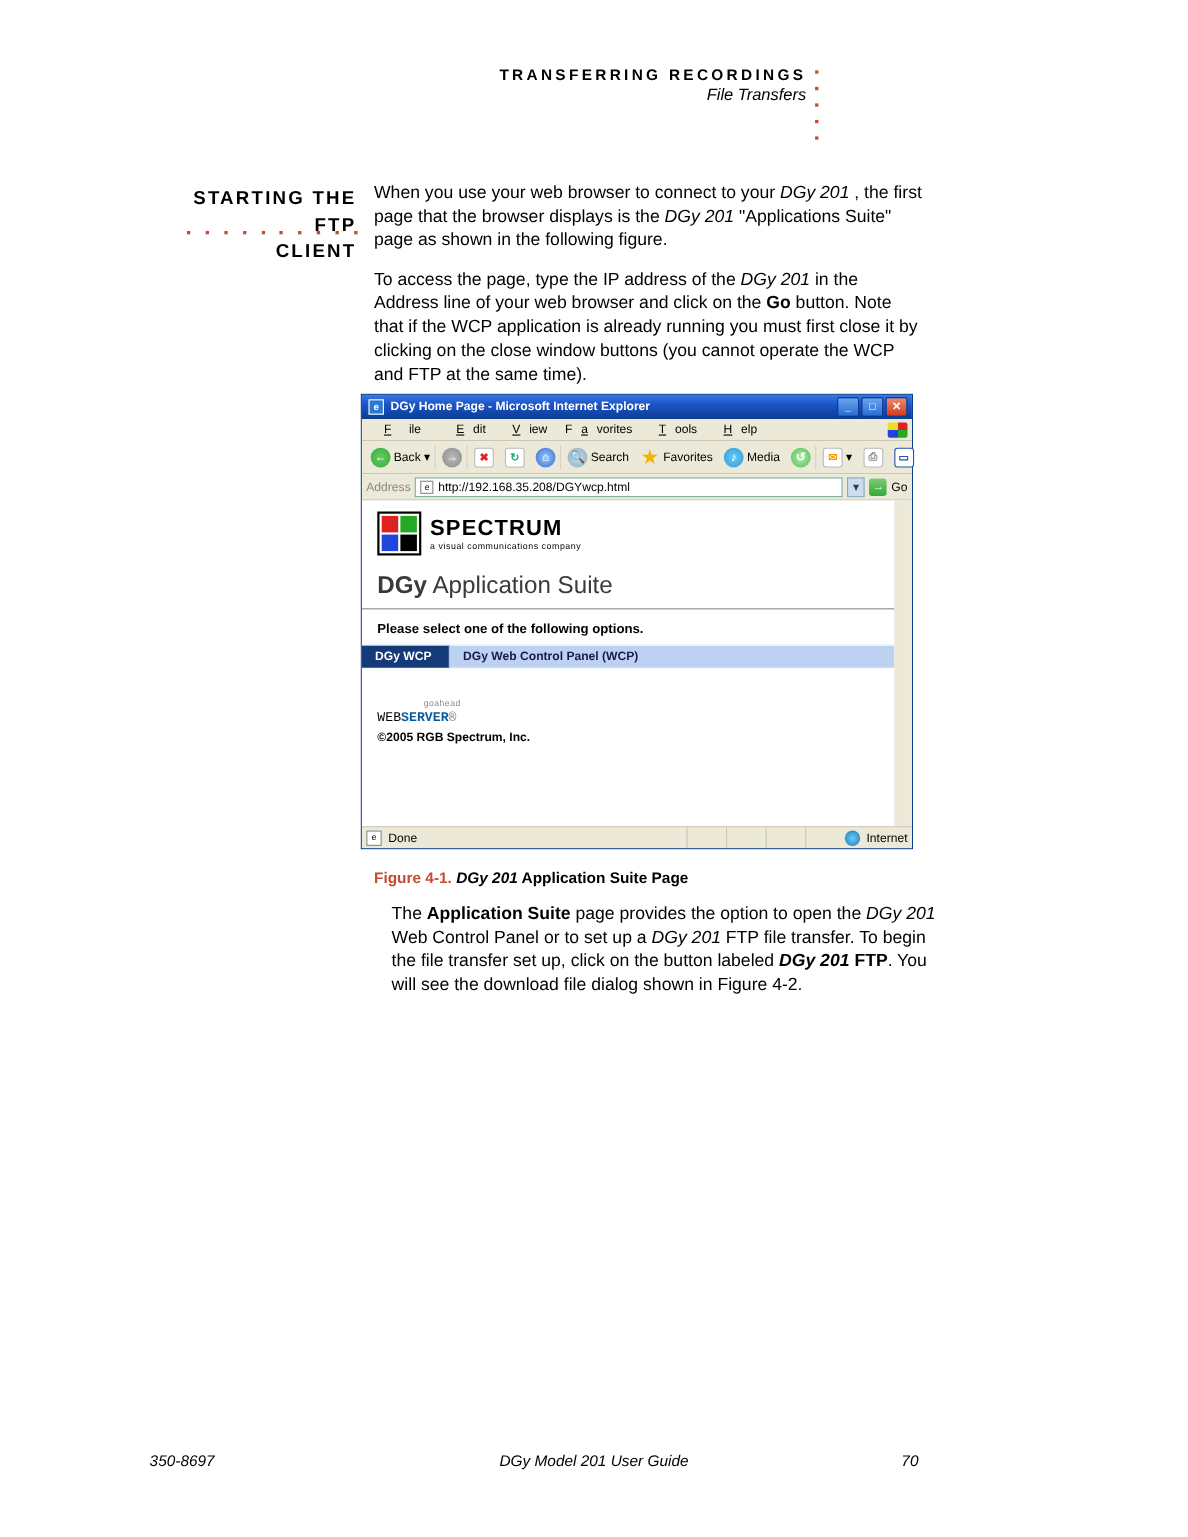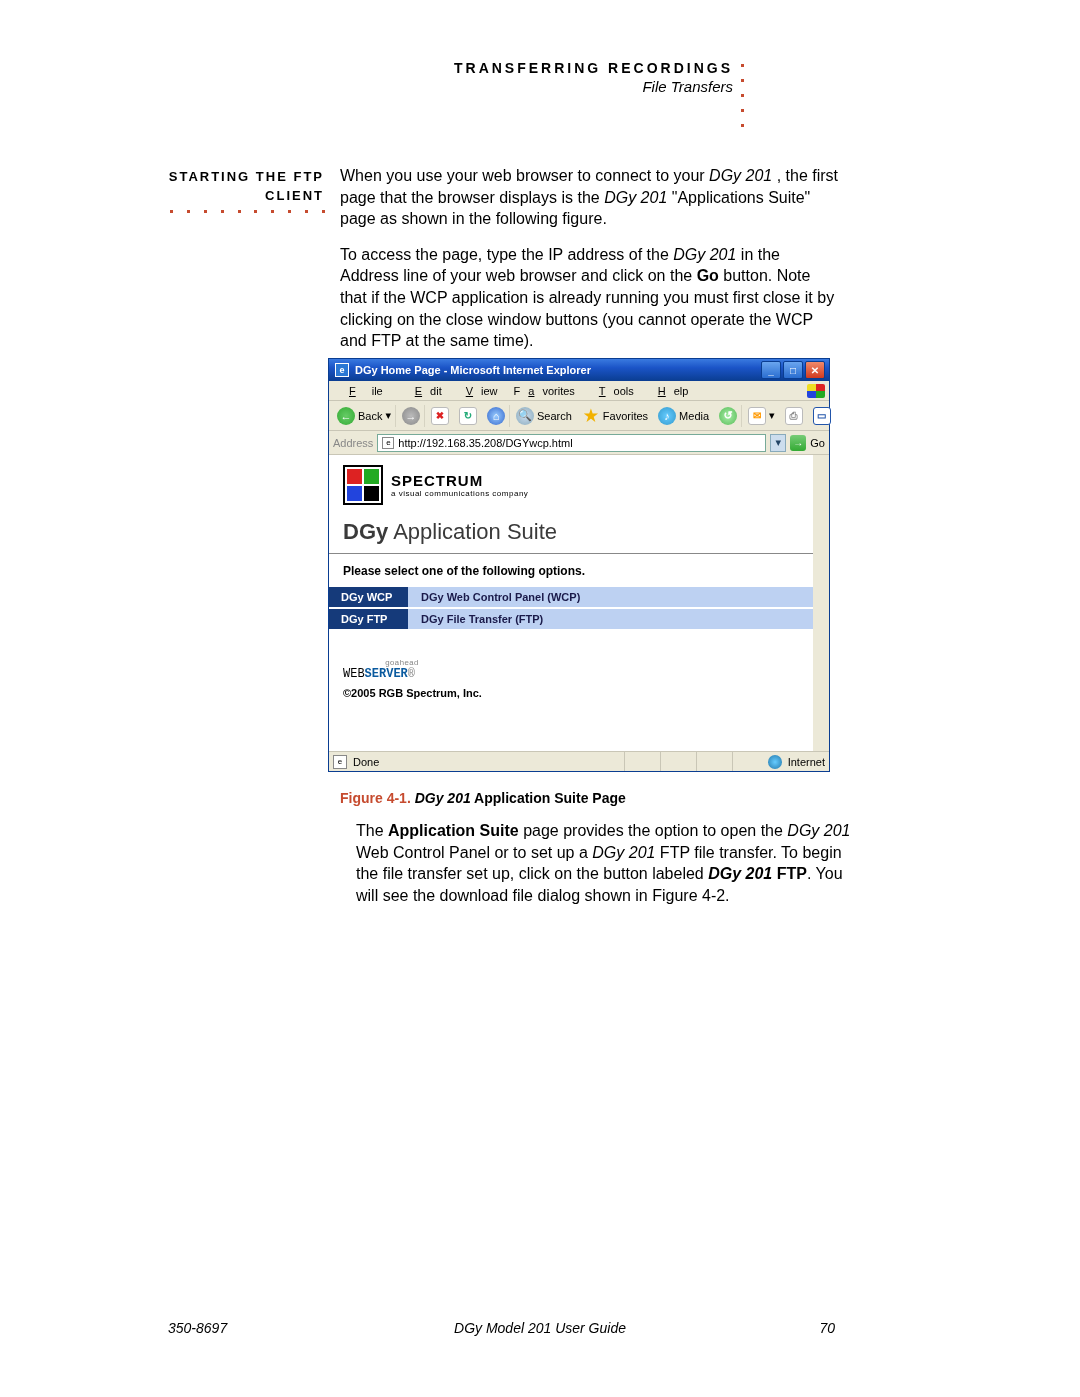--- a/index.html
+++ b/index.html
@@ -40,21 +40,21 @@
   }
   .dot-col .d {
     width: 3px; height: 3px; background: #c64b2f; margin-bottom: 12px;
   }
   .side-label {
     position: absolute;
     left: 158px;
     top: 168px;
     width: 166px;
     text-align: right;
-    font-size: 13px;
+    font-size: 17px;
     font-weight: bold;
     letter-spacing: 2px;
     line-height: 1.45;
   }
   .dots-row {
     position: absolute;
     left: 170px;
     top: 210px;
     width: 155px;
     display: flex;
@@ -189,21 +189,21 @@
   .logo-sq {
     width: 40px; height: 40px;
     display: grid; grid-template: 1fr 1fr / 1fr 1fr; gap:2px;
     border:2px solid #000; padding:2px;
   }
   .logo-sq div:nth-child(1){background:#d22;}
   .logo-sq div:nth-child(2){background:#2a2;}
   .logo-sq div:nth-child(3){background:#24d;}
   .logo-sq div:nth-child(4){background:#000;}
   .logo-txt { font-family: Arial; }
-  .logo-txt .sp { font-weight: bold; font-size: 15px; letter-spacing: 1px;}
+  .logo-txt .sp { font-weight: bold; font-size: 20px; letter-spacing: 1px;}
   .logo-txt .tag { font-size: 8px; letter-spacing: 0.5px;}
   .app-title { padding: 8px 0 4px 14px; font-size: 22px; color:#3a3a3a;}
   .app-title .db { font-weight: bold; }
   .hr { border-top: 1px solid #888; margin: 4px 0 10px 0;}
   .prompt { padding: 0 0 8px 14px; font-weight: bold; font-size: 12px;}
   .opt-row {
     background: #bdd1f2;
     border-top: 1px solid #fff;
     border-bottom: 1px solid #fff;
     display: flex;
@@ -257,21 +257,21 @@
 
   .footer {
     position: absolute;
     left: 0;
     top: 1320px;
     width: 1080px;
     display: flex;
     font-size: 14px;
     font-style: italic;
   }
-  .footer .fl { position:absolute; left:168px;}
+  .footer .fl { position:absolute; left:136px;}
   .footer .fc { width:100%; text-align:center;}
   .footer .fr { position:absolute; right:245px; font-style: italic;}
 </style>
 </head>
 <body>
 
 <div class="page">
 
   <div class="hdr-chapter">TRANSFERRING RECORDINGS</div>
   <div class="hdr-sub">File Transfers</div>
@@ -393,24 +393,20 @@
       </div>
       <div class="app-title">
         <span class="db">DGy</span><span> Application Suite</span>
       </div>
       <div class="hr"></div>
       <div class="prompt">Please select one of the following options.</div>
       <div class="opt-row">
         <div class="btn">DGy WCP</div>
         <div class="desc">DGy Web Control Panel (WCP)</div>
       </div>
-      <div class="opt-row">
-        <div class="btn">DGy FTP</div>
-        <div class="desc">DGy File Transfer (FTP)</div>
-      </div>
       <div class="ws-row">
         <div class="ga">goahead</div>
         <div class="ws"><span class="w">WEB</span><span class="s">SERVER</span><span style="color:#888;">®</span></div>
       </div>
       <div class="copy">©2005 RGB Spectrum, Inc.</div>
     </div>
 
     <div class="statusbar">
       <span class="sico">e</span>
       <span>Done</span>

